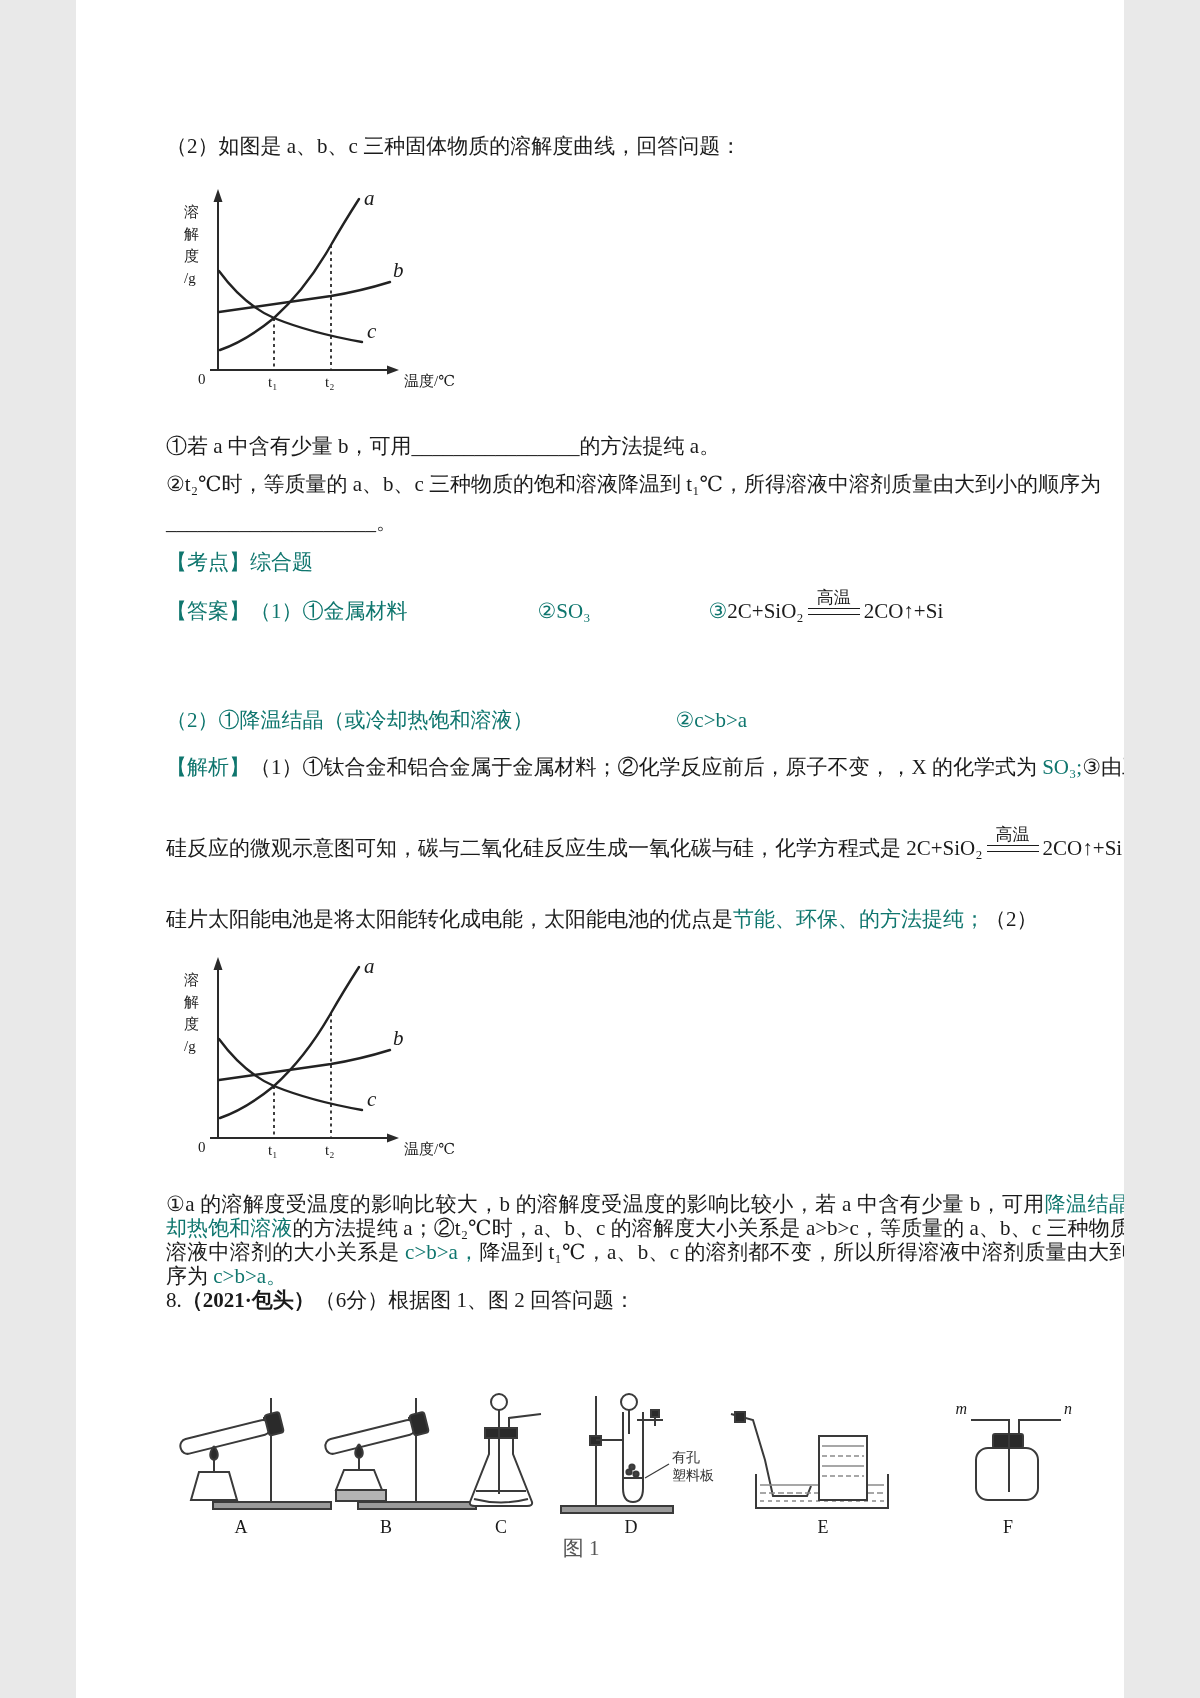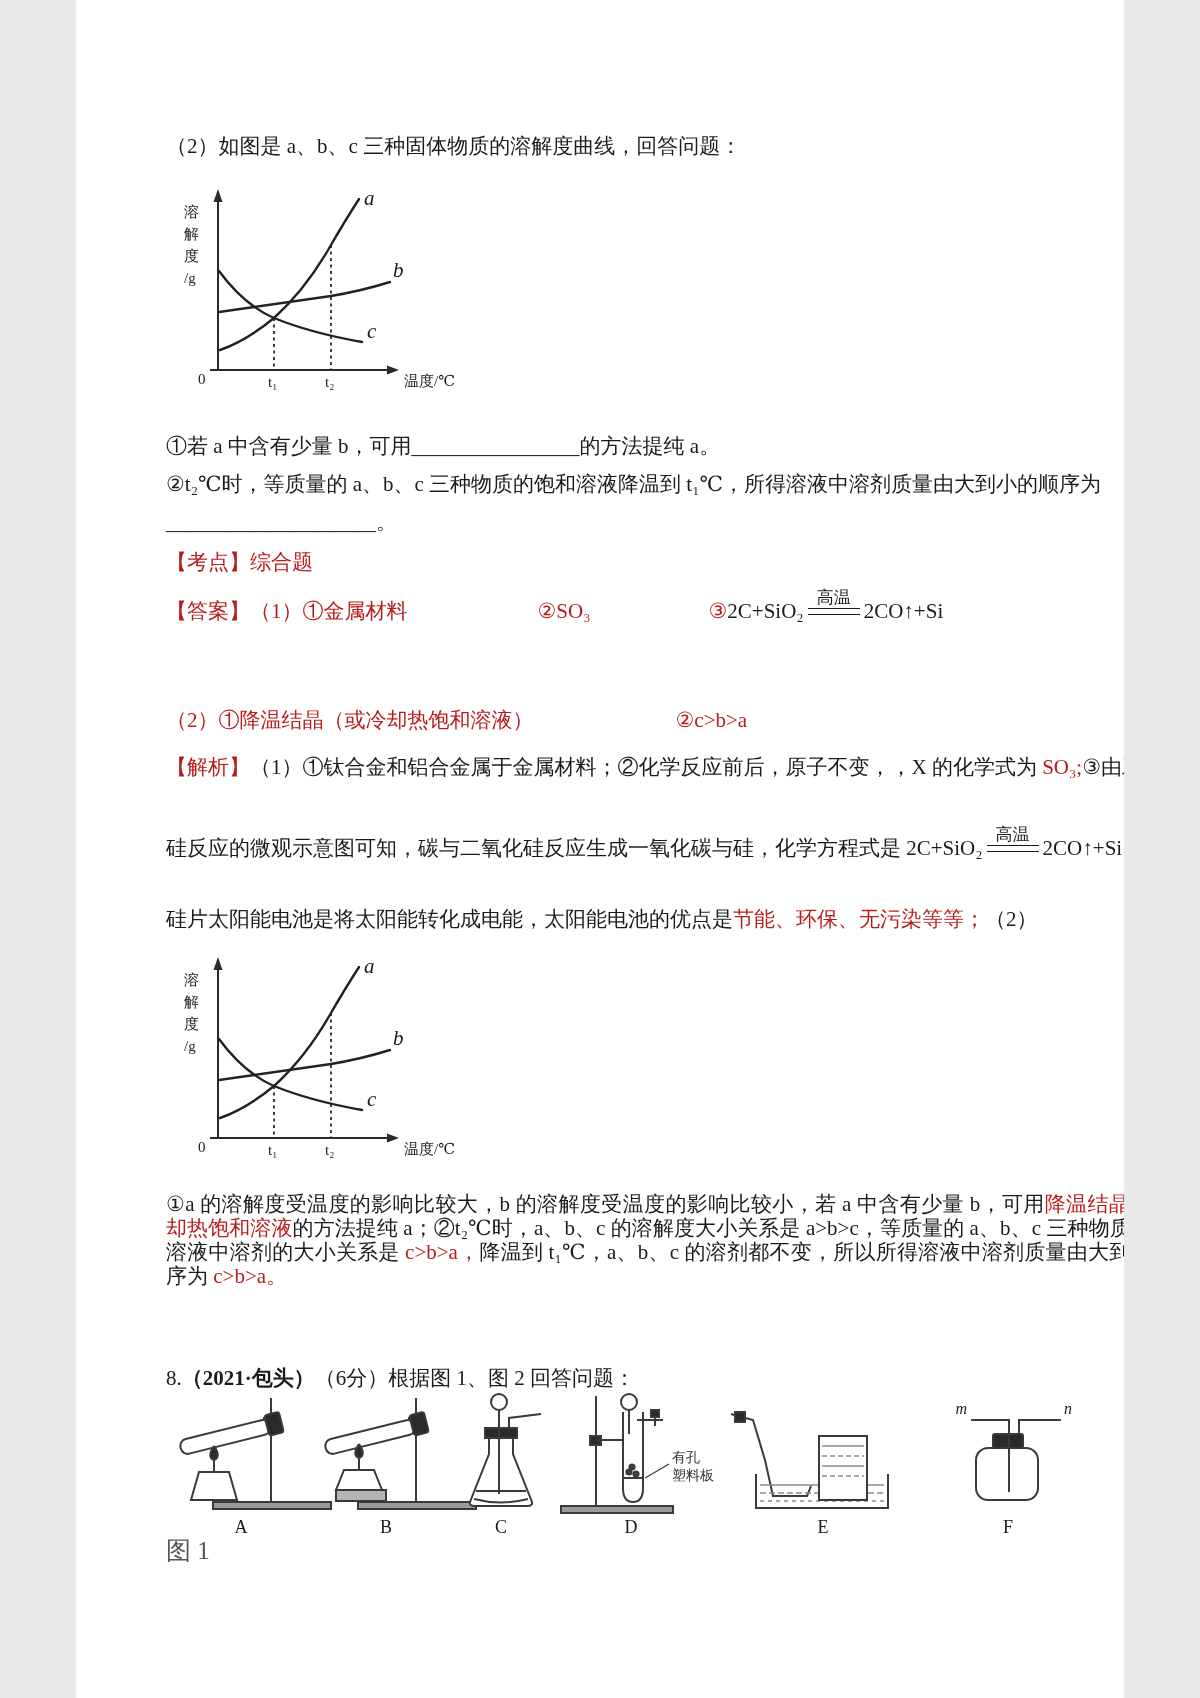--- a/index.html
+++ b/index.html
@@ -7,31 +7,31 @@
     position:relative;
     width:1048px;height:1698px;
     margin:0 auto;
     background:#ffffff;
     font-family:"Liberation Serif","DejaVu Serif",serif;
     color:#1b1b1b;
     font-size:21px;
     overflow:hidden;
   }
   .line{position:absolute;left:90px;white-space:nowrap;}
-  .red{color:#b91c1c;}
+  .red{color:#0f766e;}
   .bold{font-weight:bold;}
   .row{display:flex;align-items:center;}
   .eqgrp{display:inline-flex;align-items:center;}
   .cond{display:inline-flex;flex-direction:column;align-items:center;margin:0 4px;transform:translateY(-9px);}
   .cond-t{font-size:17px;line-height:1.05;}
   .cond-l{width:52px;height:5px;border-top:1.6px solid #1b1b1b;border-bottom:1.6px solid #1b1b1b;margin-top:1px;}
   .para{position:absolute;left:90px;width:1028px;text-align:justify;line-height:24px;}
   .chart{position:absolute;left:90px;}
   .figwrap{position:absolute;left:95px;top:1390px;}
-  .caption{position:absolute;left:90px;top:1534px;width:830px;text-align:left;color:#555;font-size:25px;}
+  .caption{position:absolute;left:90px;top:1534px;width:830px;text-align:center;color:#555;font-size:21px;}
   svg text{font-family:"Liberation Serif","DejaVu Serif",serif;}
   .curve-label{font-style:italic;font-size:21px;}
   .tick{font-size:15px;}
 </style>
 </head>
 <body>
 
 <div id="page">
 
   <div class="line" style="top:132px">
@@ -110,21 +110,21 @@
   <div class="line row" style="top:822px;height:52px">
     <span>硅反应的微观示意图可知，碳与二氧化硅反应生成一氧化碳与硅，化学方程式是 2C+SiO₂</span>
     <span class="cond">
       <span class="cond-t">高温</span>
       <span class="cond-l"></span>
     </span>
     <span>2CO↑+Si；</span>
   </div>
 
   <div class="line" style="top:905px">
-    <span>硅片太阳能电池是将太阳能转化成电能，太阳能电池的优点是</span><span class="red">节能、环保、无污染等等；</span><span>（2）</span>
+    <span>硅片太阳能电池是将太阳能转化成电能，太阳能电池的优点是</span><span class="red">节能、环保、的方法提纯；</span><span>（2）</span>
   </div>
 
   <svg class="chart" style="top:953px" width="310" height="215" viewBox="0 0 310 215">
     <g stroke="#2a2a2a" stroke-width="2" fill="none">
       <line x1="52" y1="12" x2="52" y2="186"></line>
       <line x1="44" y1="185" x2="224" y2="185"></line>
     </g>
     <polygon points="52,4 47.5,17 56.5,17" fill="#2a2a2a"></polygon>
     <polygon points="233,185 221,180.5 221,189.5" fill="#2a2a2a"></polygon>
     <g stroke="#2a2a2a" stroke-width="1.8" stroke-dasharray="3,3.5" fill="none">
@@ -148,21 +148,21 @@
       <text class="tick" x="102" y="202">t₁</text>
       <text class="tick" x="159" y="202">t₂</text>
       <text class="tick" x="238" y="201">温度/℃</text>
     </g>
   </svg>
 
   <div class="para" style="top:1192px">
     <span>①a 的溶解度受温度的影响比较大，b 的溶解度受温度的影响比较小，若 a 中含有少量 b，可用</span><span class="red">降温结晶，或冷却热饱和溶液</span><span>的方法提纯 a；②t₂℃时，a、b、c 的溶解度大小关系是 a&gt;b&gt;c，等质量的 a、b、c 三种物质的饱和溶液中溶剂的大小关系是 </span><span class="red">c&gt;b&gt;a，</span><span>降温到 t₁℃，a、b、c 的溶剂都不变，所以所得溶液中溶剂质量由大到小的顺序为 </span><span class="red">c&gt;b&gt;a。</span>
   </div>
 
-  <div class="line" style="top:1364px">
+  <div class="line" style="top:1286px">
     <span>8.</span><span class="bold">（2021·包头）</span><span>（6分）根据图 1、图 2 回答问题：</span>
   </div>
 
   <div class="figwrap">
     <svg width="1015" height="150" viewBox="0 0 1015 150">
       <g stroke="#3a3a3a" stroke-width="2" fill="none">
 
         <g>
           <line x1="100" y1="8" x2="100" y2="112"></line>
           <rect x="42" y="112" width="118" height="7" fill="#9a9a9a"></rect>

